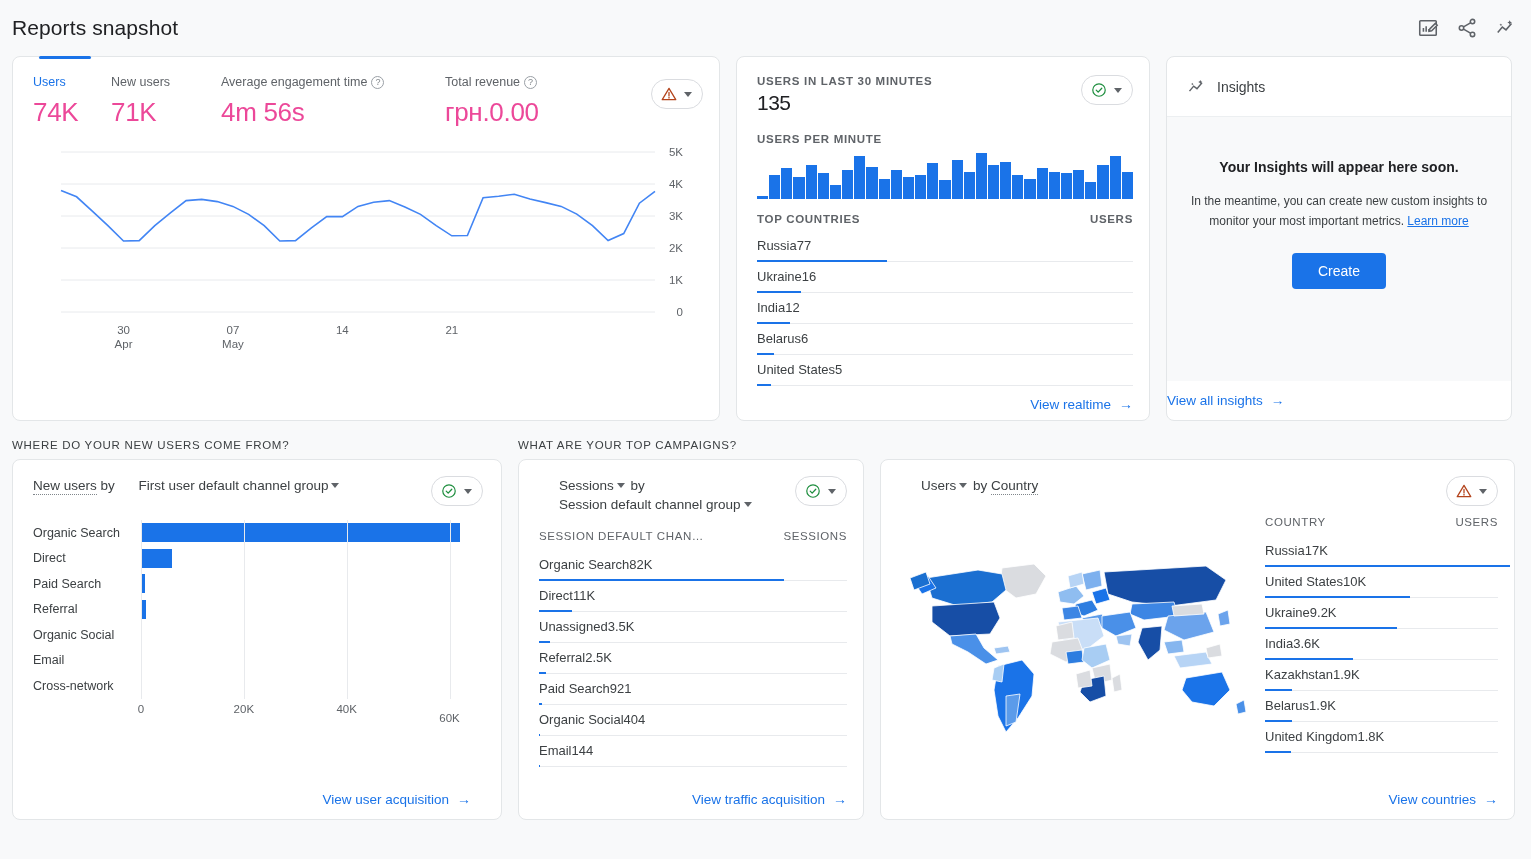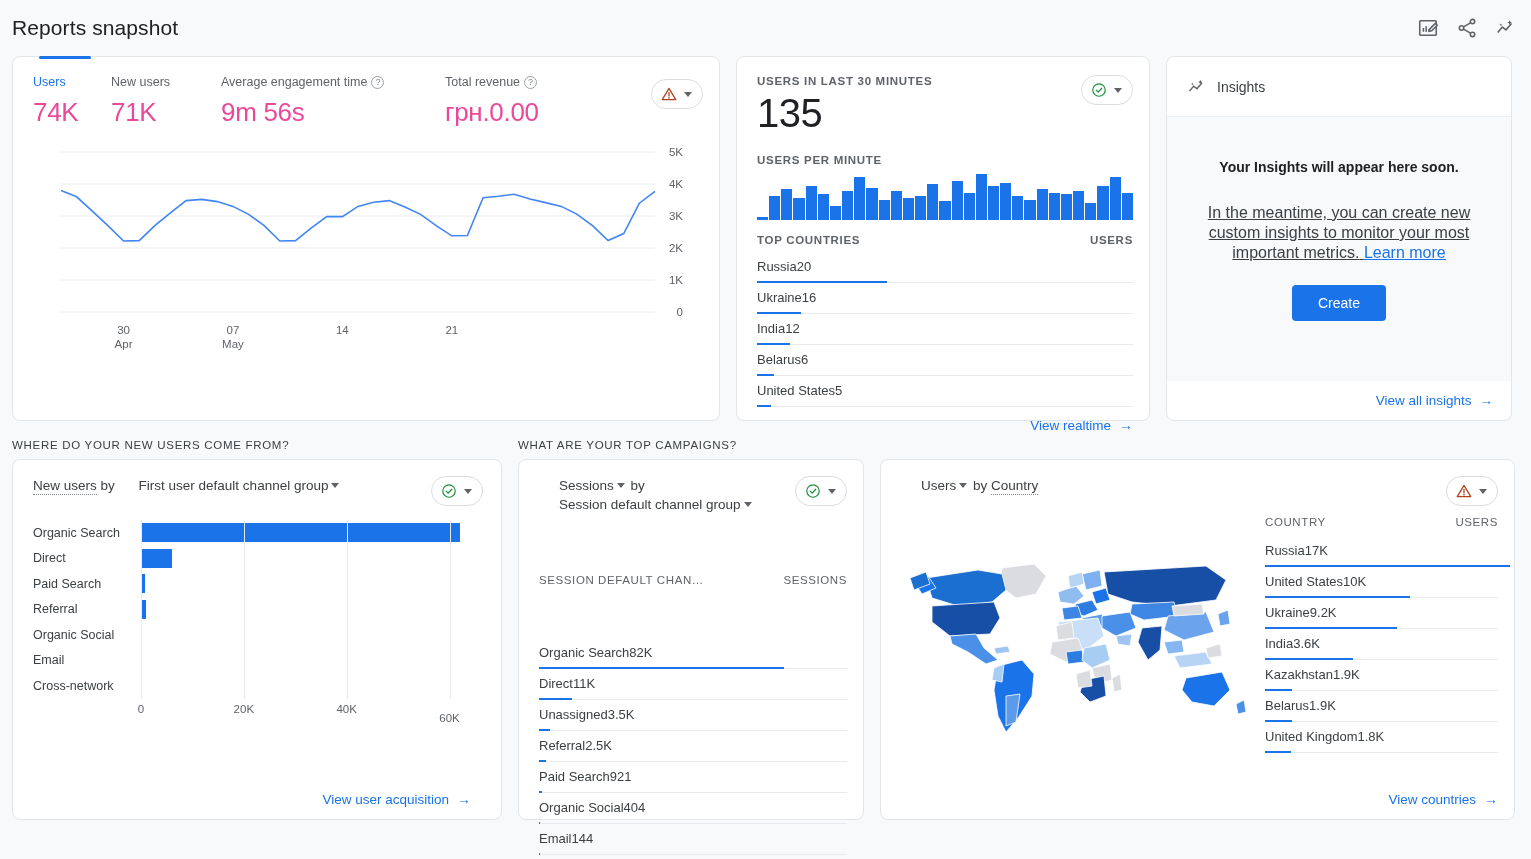--- a/index.html
+++ b/index.html
@@ -51,49 +51,49 @@
   }
   .metric.active .metric-label { color: #1a73e8; }
   .metric-value { font-size: 26px; font-weight: 400; color: #ec4899; margin-top: 8px; letter-spacing: -.3px; }
   .qmark { width: 13px; height: 13px; border: 1.2px solid #9aa0a6; border-radius: 50%;
            font-size: 9px; line-height: 11px; text-align: center; color: #80868b; }
   .m1 { width: 72px; } .m2 { width: 104px; } .m3 { width: 218px; }
   .overview-chart { margin-top: 14px; position: relative; height: 215px; }
   
   .card-realtime { width: 414px; height: 365px; padding: 18px 16px 0 20px; display: flex; flex-direction: column; }
   .caps-label { font-size: 11.5px; letter-spacing: .7px; color: #5f6368; text-transform: uppercase; font-weight: bold; }
-  .big-number { font-size: 40px; color: #202124; margin-top: 4px; letter-spacing: -.5px; }
+  .big-number { font-size: 21px; color: #202124; margin-top: 4px; letter-spacing: -.5px; }
   .spark-wrap { height: 48px; margin-top: 8px; display: flex; align-items: flex-end; gap: 1px; }
   .spark-bar { flex: 1; background: #1a73e8; }
   .list-head { display: flex; justify-content: space-between; margin-top: 14px; padding-bottom: 6px; }
   .lrow { position: relative; padding: 7px 0 8px; border-bottom: 1px solid #e8eaed;
           display: flex; font-size: 13px; color: #3c4043; }
   .lrow .bar { position: absolute; left: 0; bottom: -1px; height: 2px; background: #1a73e8; }
   .card-link { margin-top: auto; padding: 10px 0 12px; text-align: right;
                font-size: 13.5px; color: #1a73e8; cursor: pointer; }
   .card-link .arrow { margin-left: 8px; font-size: 14px; }
   
   .card-insights { width: 346px; height: 365px; display: flex; flex-direction: column; }
   .insights-head { height: 60px; display: flex; align-items: center; gap: 10px; padding-left: 20px;
                    border-bottom: 1px solid #eceff1; }
   .insights-title { font-size: 14px; color: #3c4043; }
   .insights-body { flex: 1; background: #f8f9fa; padding: 42px 22px 0; text-align: center; }
   .ins-h { font-size: 14px; color: #202124; font-weight: 700; }
-  .ins-p { font-size: 16px; color: #3c4043; line-height: 20px; margin-top: 28px; text-decoration: underline; }
+  .ins-p { font-size: 12px; color: #3c4043; line-height: 20px; margin-top: 16px; }
   .ins-link { color: #1a73e8; text-decoration: underline; cursor: pointer; }
   .btn-create { margin-top: 22px; background: #1a73e8; color: #fff; border: none;
                 border-radius: 4px; height: 36px; padding: 0 26px; font-size: 14px;
                 font-family: inherit; cursor: pointer; font-weight: 500; }
-  .insights-foot { padding: 12px 18px 12px 0; text-align: right; font-size: 13.5px; color: #1a73e8; cursor: pointer; }
+  .insights-foot { padding: 12px 18px 12px 0; font-size: 13.5px; color: #1a73e8; cursor: pointer; }
   
   .section-row { display: flex; padding: 18px 12px 8px; gap: 16px; }
   .section-title { font-size: 11.5px; letter-spacing: .7px; color: #3c4043; text-transform: uppercase; }
   
   .card-acq { width: 490px; height: 361px; padding: 16px 18px 0 20px; display: flex; flex-direction: column; }
-  .card-camp { width: 346px; height: 361px; padding: 16px 16px 0 20px; display: flex; flex-direction: column; gap: 44px; }
+  .card-camp { width: 346px; height: 361px; padding: 16px 16px 0 20px; display: flex; flex-direction: column; }
   .card-geo  { width: 635px; height: 361px; padding: 16px 16px 0 20px; display: flex; flex-direction: column; }
   .cap-head { display: flex; align-items: flex-start; }
   .cap-title { font-size: 13.5px; color: #3c4043; line-height: 19px; }
   .dotted { border-bottom: 1px dotted #80868b; padding-bottom: 1px; cursor: pointer; }
   .dd { color: #3c4043; cursor: pointer; padding-left: 20px; }
   .tri { display: inline-block; width: 0; height: 0; border-left: 4px solid transparent;
          border-right: 4px solid transparent; border-top: 5px solid #5f6368;
          vertical-align: middle; margin: 0 2px 2px 3px; }
   .hbars { margin-top: 14px; position: relative; flex: 1; }
   .hrow { display: flex; align-items: center; height: 25.5px; }
@@ -155,21 +155,21 @@
         <div class="metric-label">
             <span>New users</span>
           </div>
         <div class="metric-value">71K</div>
       </div>
       <div class="metric m3">
         <div class="metric-label">
           <span>Average engagement time</span>
           <span class="qmark">?</span>
         </div>
-        <div class="metric-value">9m 56s</div>
+        <div class="metric-value">4m 56s</div>
       </div>
       <div class="metric">
         <div class="metric-label">
           <span>Total revenue</span>
           <span class="qmark">?</span>
         </div>
         <div class="metric-value">грн.0.00</div>
       </div>
       <div style="margin-left:auto;padding-top:4px">
         <div class="chip">
@@ -256,21 +256,21 @@
         <div class="spark-bar" style="height: 42.5926px;"></div>
         <div class="spark-bar" style="height: 27.2593px;"></div>
       </div>
     <div class="list-head">
       <span class="caps-label">TOP COUNTRIES</span>
       <span class="caps-label">USERS</span>
     </div>
     <div id="rt-rows">
         <div class="lrow">
           <span>Russia</span>
-          <span>20</span>
+          <span>77</span>
           <span class="bar" style="width: 130px;"></span>
         </div>
         <div class="lrow">
           <span>Ukraine</span>
           <span>16</span>
           <span class="bar" style="width: 44.2px;"></span>
         </div>
         <div class="lrow">
           <span>India</span>
           <span>12</span>

